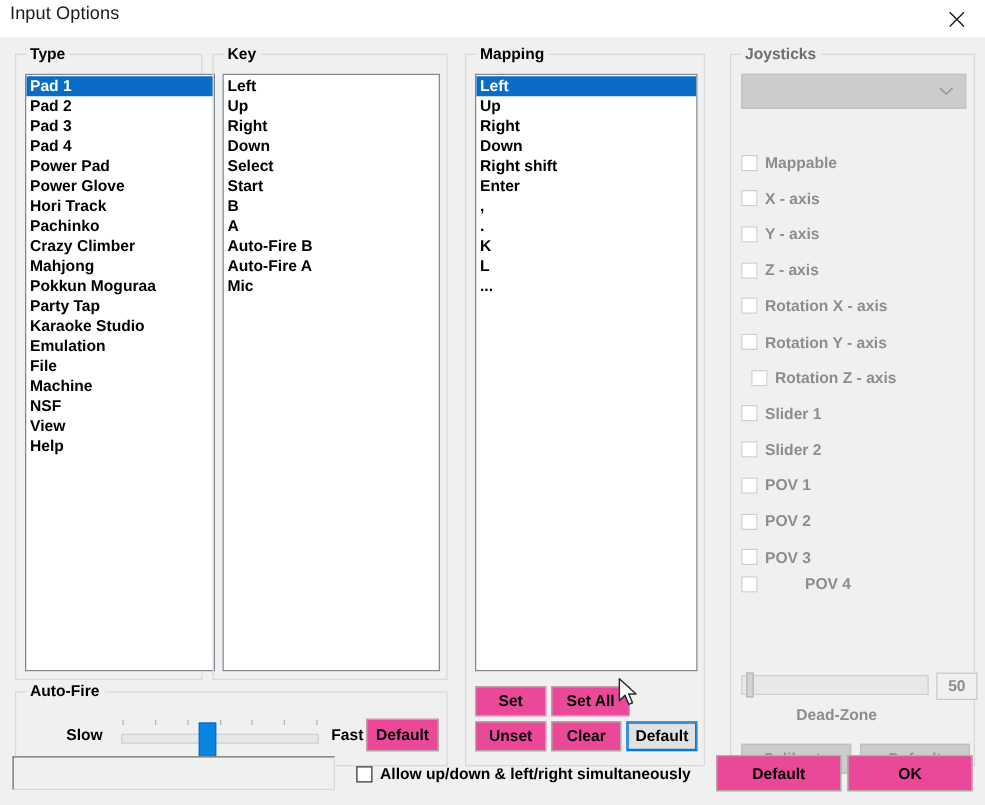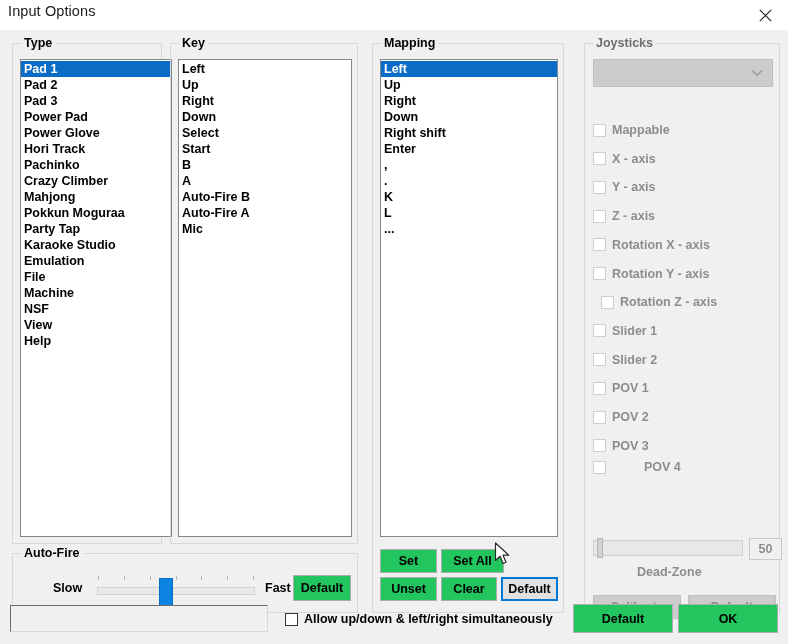--- a/index.html
+++ b/index.html
@@ -91,21 +91,21 @@
   }
   .listbox .row.selected {
     background: #0a6cc4;
     color: #ffffff;
   }
 
   
   .btn {
     position: absolute;
     box-sizing: border-box;
-    background: #22c55e;
+    background: #ec4899;
     border: 1px solid #adadad;
     color: #000;
     font-size: 12.5px;
     display: flex;
     align-items: center;
     justify-content: center;
     cursor: default;
     user-select: none;
   }
   .btn.focus {
@@ -221,20 +221,21 @@
 </div>
 
 <div id="dialog">
 
   <div class="group" style="left:12px; top:13px; width:150px; height:501px;">
     <span class="legend">Type</span>
     <div class="listbox" style="left:7px; top:15px; width:152px; height:478px;" id="type-list">
         <div class="row selected">Pad 1</div>
         <div class="row">Pad 2</div>
         <div class="row">Pad 3</div>
+        <div class="row">Pad 4</div>
         <div class="row">Power Pad</div>
         <div class="row">Power Glove</div>
         <div class="row">Hori Track</div>
         <div class="row">Pachinko</div>
         <div class="row">Crazy Climber</div>
         <div class="row">Mahjong</div>
         <div class="row">Pokkun Moguraa</div>
         <div class="row">Party Tap</div>
         <div class="row">Karaoke Studio</div>
         <div class="row">Emulation</div>

